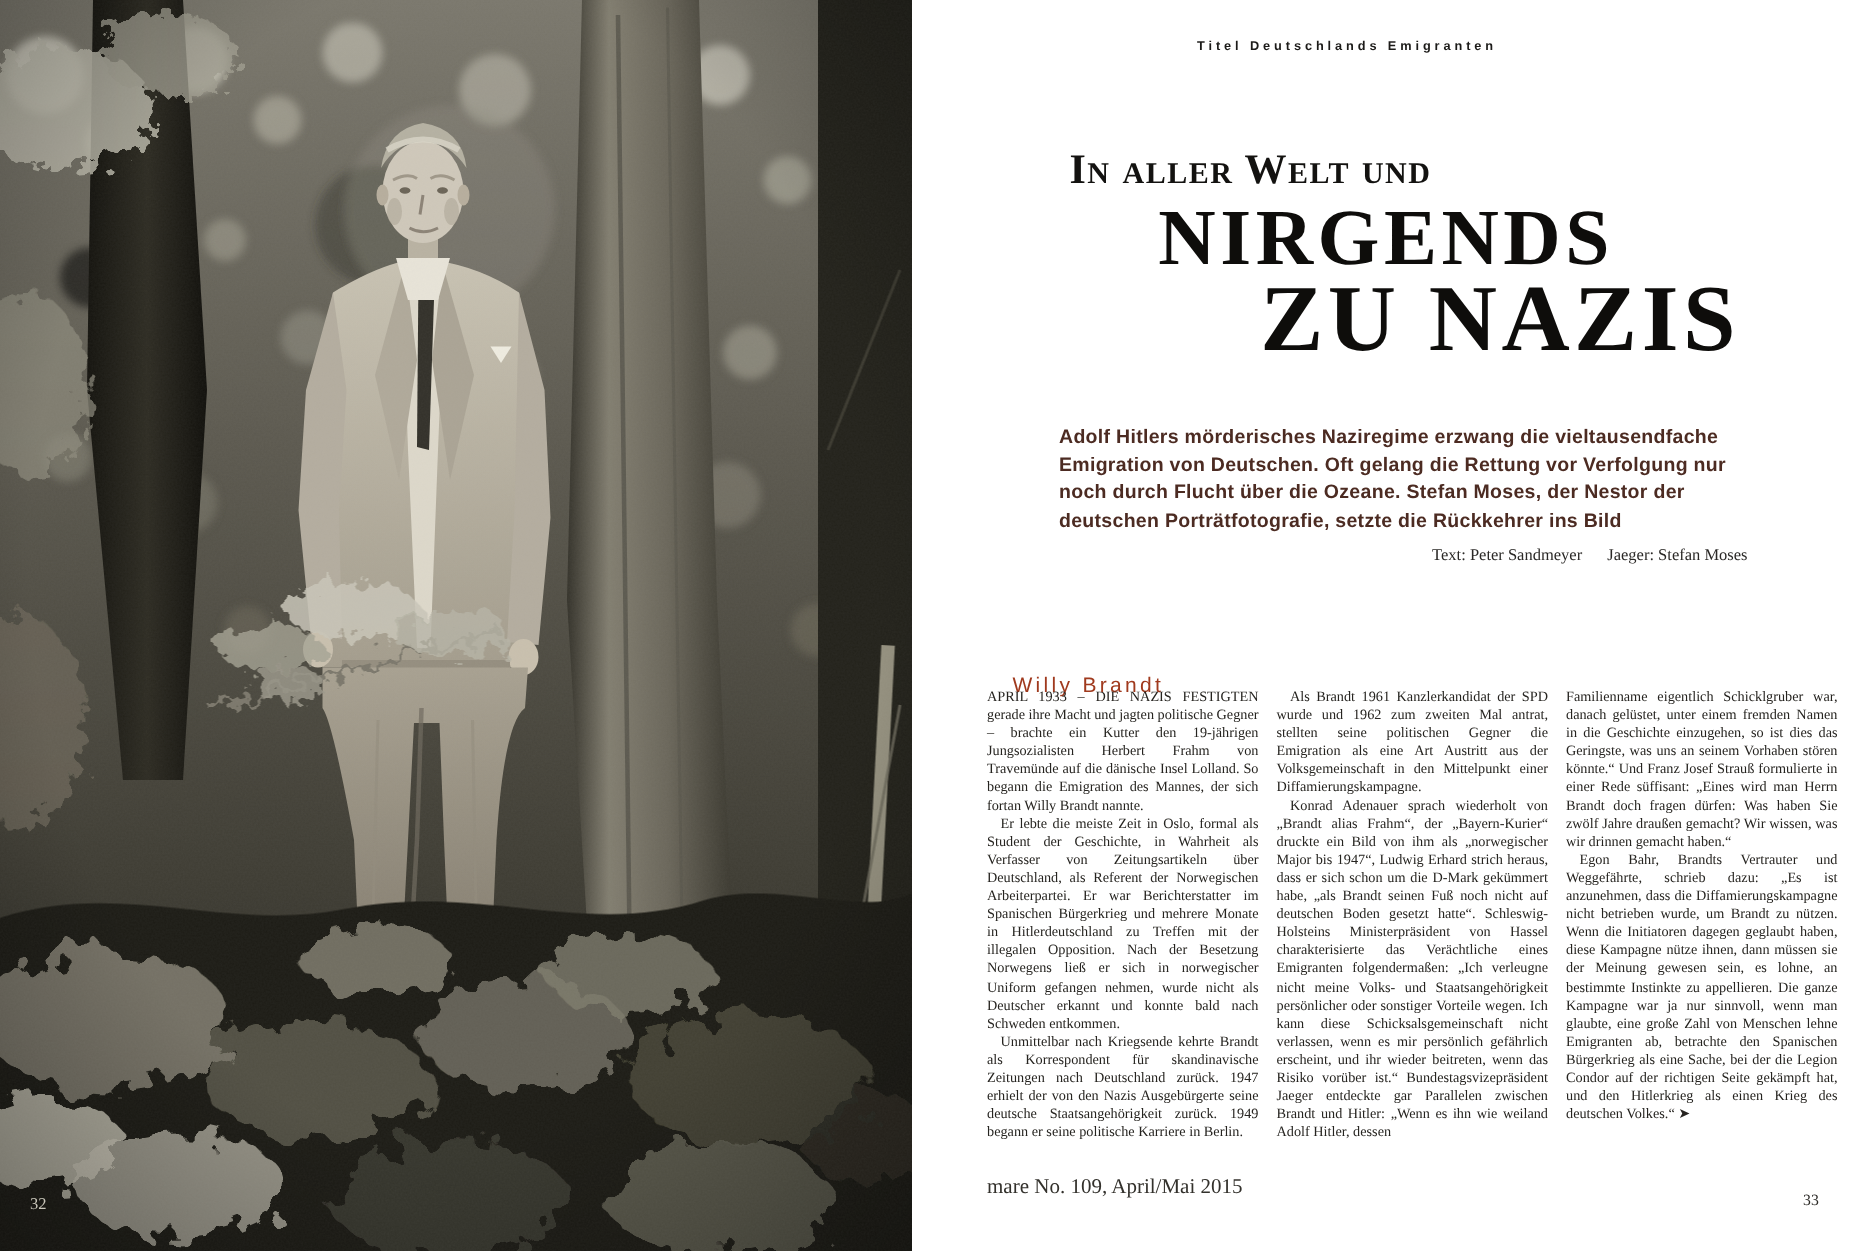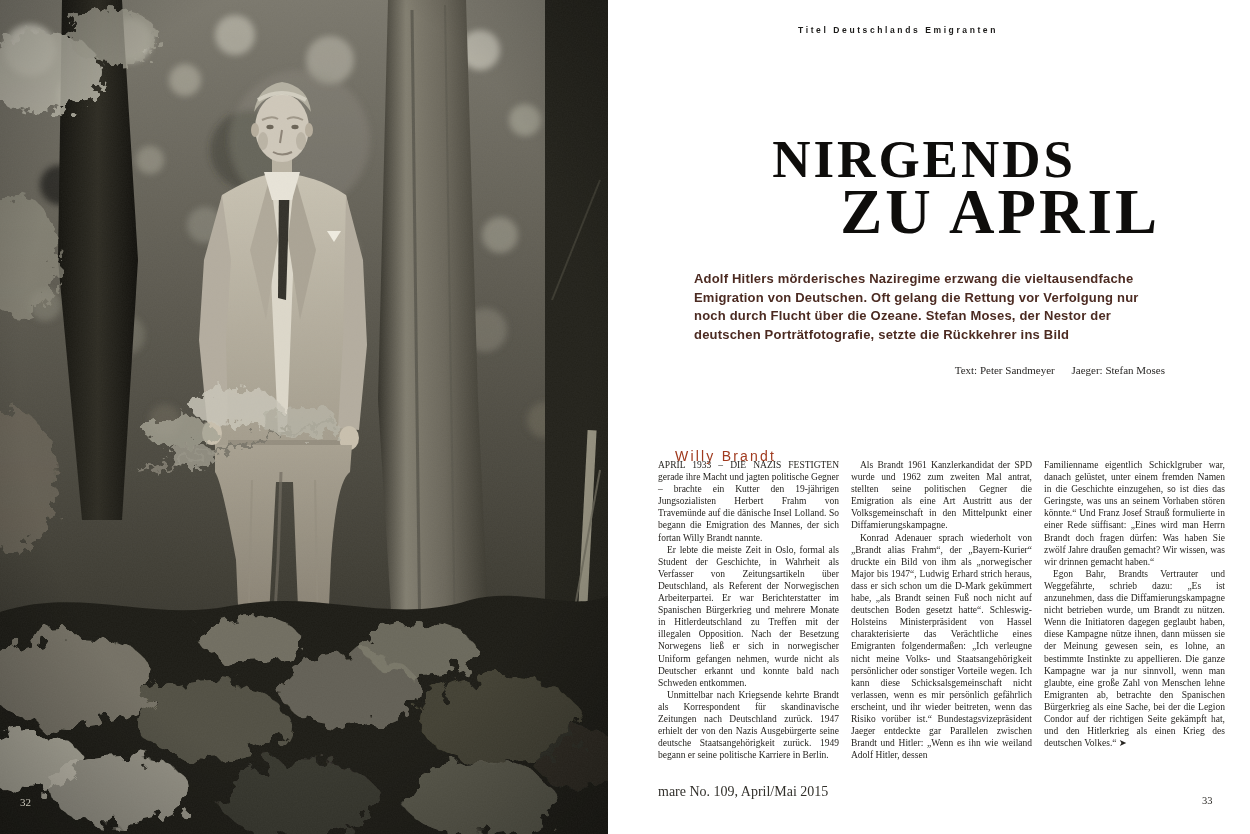--- a/index.html
+++ b/index.html
@@ -15,21 +15,21 @@
           letter-spacing:2.6px;color:#1c1b19;}
   .title-l1{position:absolute;left:105px;top:100px;font-family:"Liberation Serif",serif;
           font-weight:bold;font-variant:small-caps;font-size:28px;line-height:1;
           letter-spacing:1px;color:#131210;}
   .title-l2{position:absolute;left:47px;top:133px;width:505px;text-align:right;
           padding-right:84px;box-sizing:border-box;font-family:"Liberation Serif",serif;
           font-weight:bold;font-size:53px;line-height:1;letter-spacing:3px;color:#0e0d0b;}
   .title-l3{position:absolute;left:47px;top:181px;width:505px;text-align:right;
           font-family:"Liberation Serif",serif;font-weight:bold;font-size:63px;line-height:1;
           letter-spacing:3px;color:#0e0d0b;}
-  .standfirst{position:absolute;left:82px;top:266px;width:474px;margin:4px;
+  .standfirst{position:absolute;left:82px;top:266px;width:474px;margin:16px;
           font-family:"Liberation Sans",sans-serif;font-weight:bold;font-size:13px;
           line-height:18.5px;letter-spacing:0.2px;color:#4c2b22;}
   .byline{position:absolute;right:85px;top:364px;font-family:"Liberation Serif",serif;
           font-size:11px;color:#2a2826;}
   .byline span{margin-left:14px;}
   .section-title{position:absolute;left:50px;top:431px;margin:17px;
           font-family:"Liberation Sans",sans-serif;font-weight:normal;font-size:14px;
           letter-spacing:2.2px;color:#a03a1e;}
   .columns{position:absolute;left:50px;top:459px;width:567px;display:flex;gap:12px;}
   .col{width:181px;font-family:"Liberation Serif",serif;font-size:9.5px;line-height:12.1px;
@@ -218,22 +218,23 @@
       <rect width="608" height="834" filter="url(#grain)" opacity="0.08"></rect>
 
       <text x="20" y="806" font-family="Liberation Serif, serif" font-size="11" fill="#ddd9cc" fill-opacity="0.9">32</text>
     </svg>
   </div>
 
   <div class="page-right">
 
     <div class="kicker">Titel Deutschlands Emigranten</div>
 
+    <div class="title-l1">In aller Welt und</div>
     <div class="title-l2">NIRGENDS</div>
-    <div class="title-l3">ZU APRIL</div>
+    <div class="title-l3">ZU NAZIS</div>
 
     <p class="standfirst">Adolf Hitlers mörderisches Naziregime erzwang die vieltausendfache Emigration von Deutschen. Oft gelang die Rettung vor Verfolgung nur noch durch Flucht über die Ozeane. Stefan Moses, der Nestor der deutschen Porträtfotografie, setzte die Rückkehrer ins Bild</p>
 
     <div class="byline">
       <span>Text: Peter Sandmeyer</span>
       <span>Jaeger: Stefan Moses</span>
     </div>
 
     <h2 class="section-title">Willy Brandt</h2>
 

